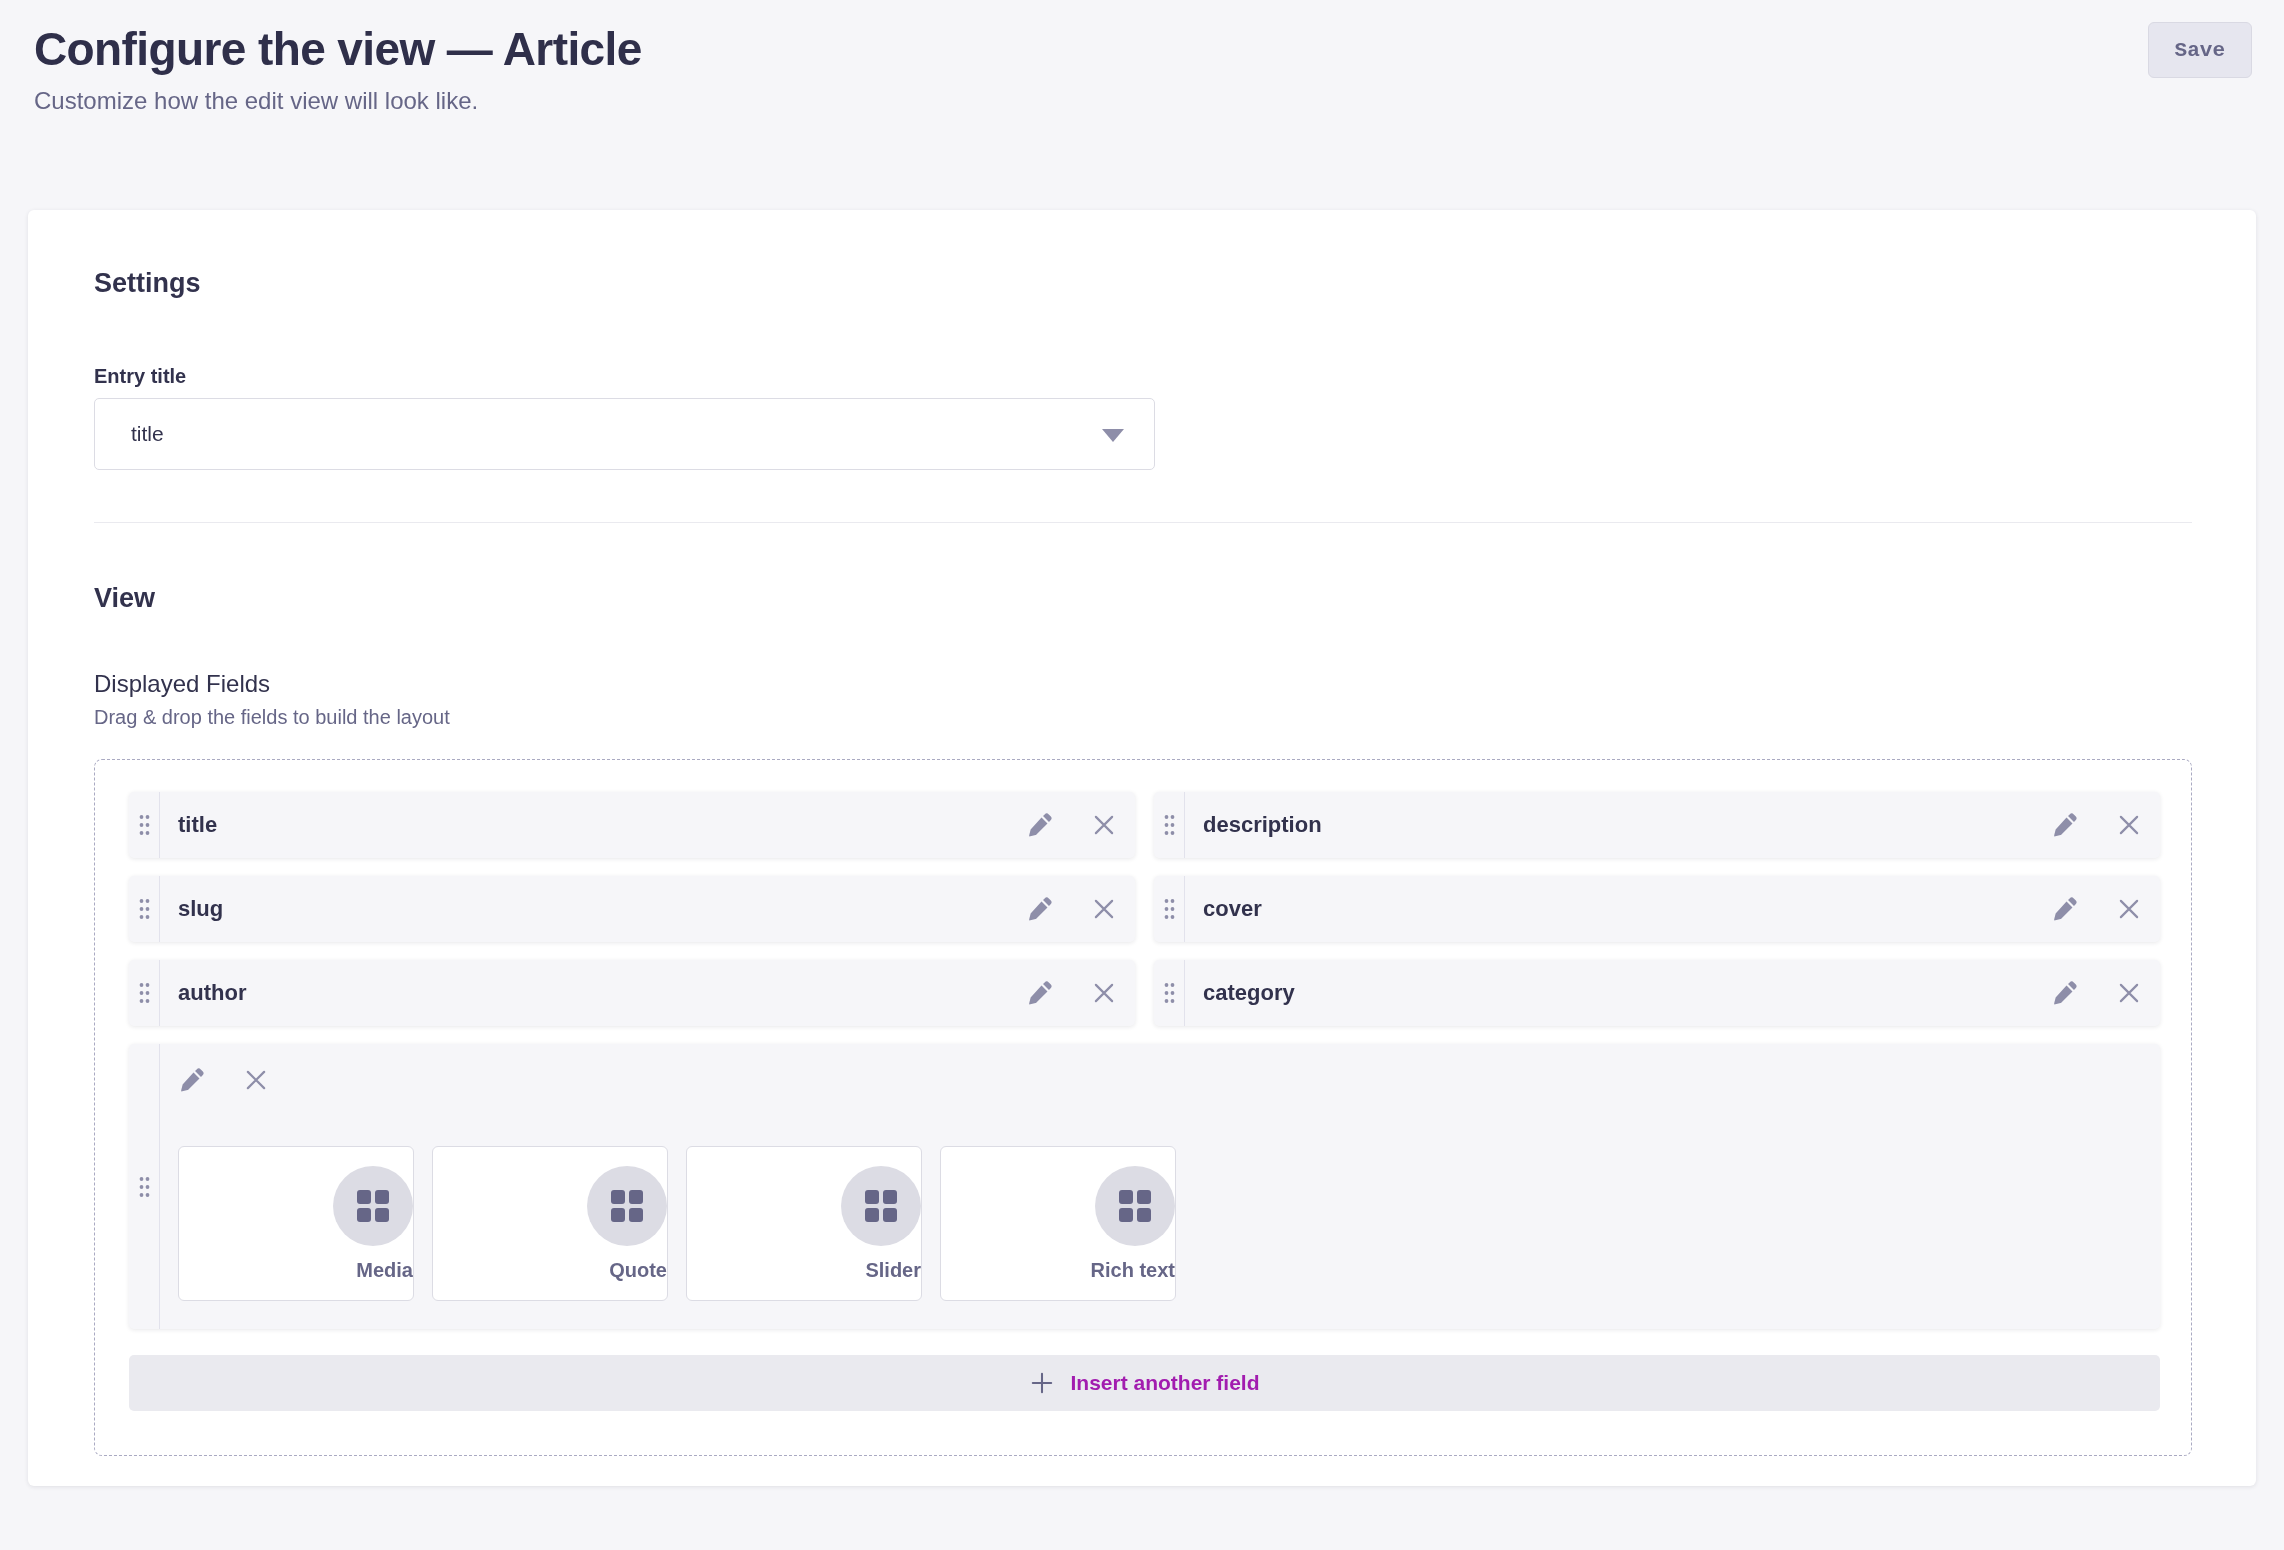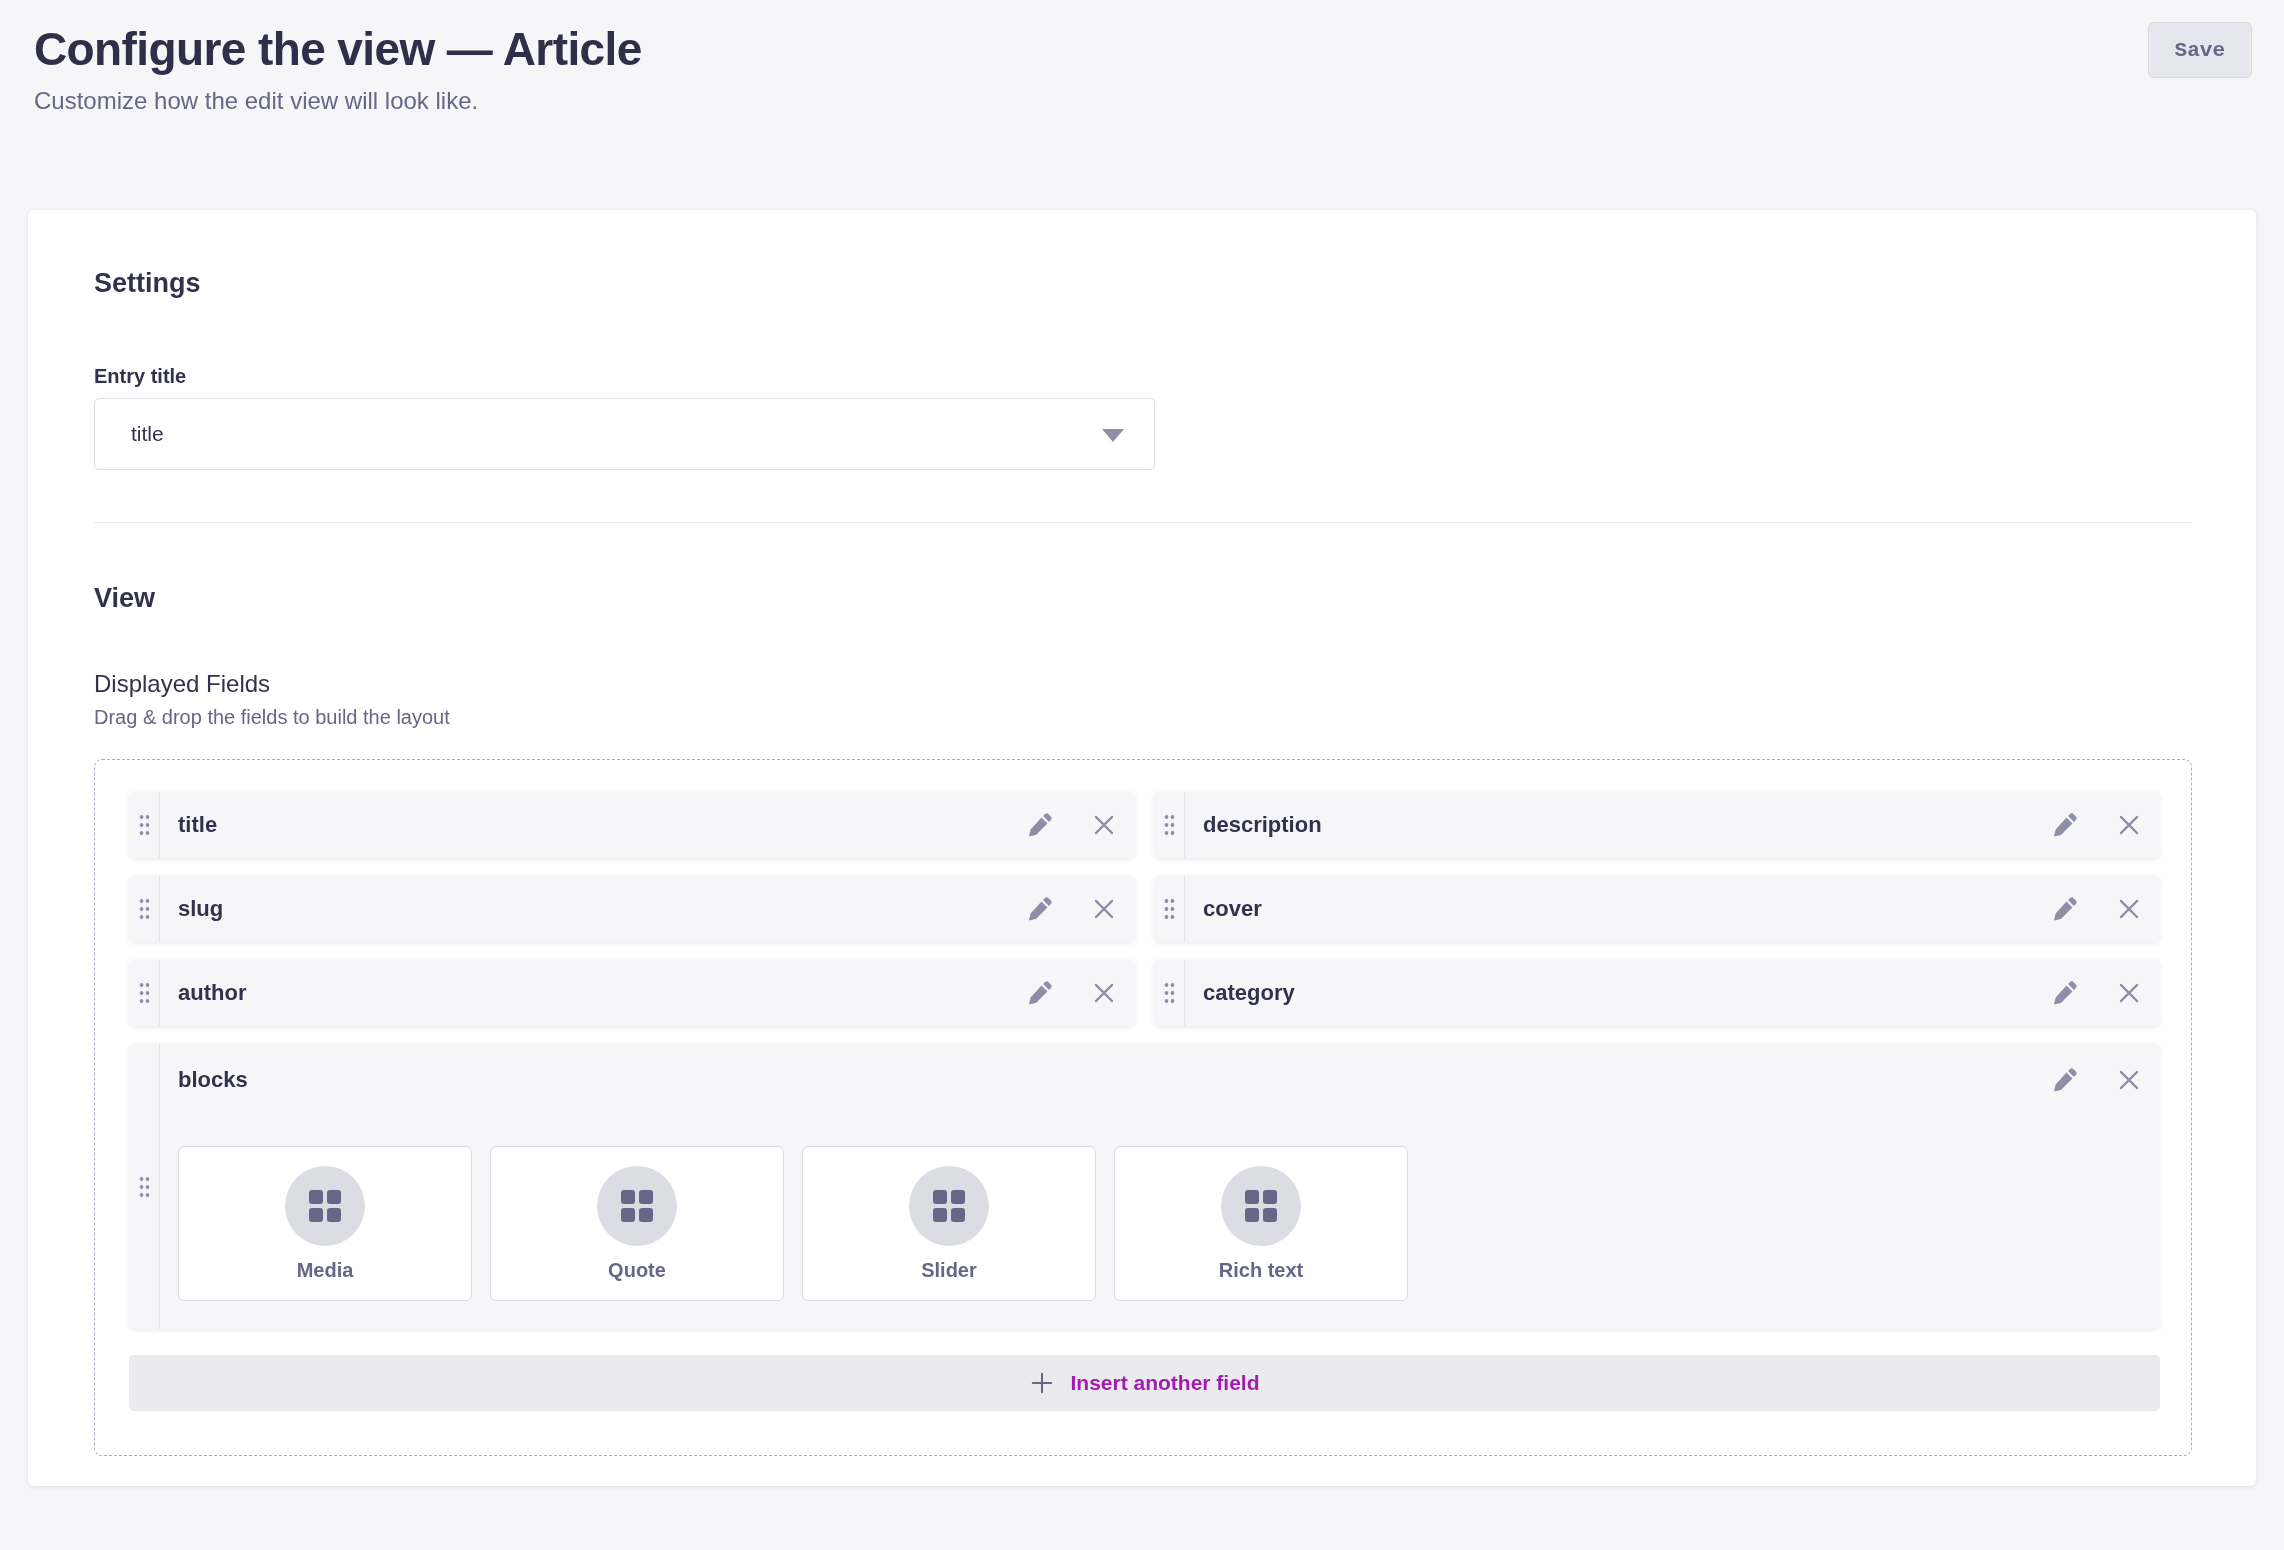--- a/index.html
+++ b/index.html
@@ -178,28 +178,28 @@
     align-items:center;
     justify-content:space-between;
   }
   .blocks-head .field-name { flex:1; padding-left:0; }
   .component-cards {
     display:flex;
     gap:18px;
     margin-top:52px;
   }
   .component-card {
-    width:294px;
+    width:236px;
     height:155px;
     background:#ffffff;
     border:1px solid #dcdce4;
     border-radius:6px;
     display:flex;
     flex-direction:column;
-    align-items:center;
+    align-items:flex-end;
     justify-content:center;
     cursor:pointer;
   }
   .component-circle {
     width:80px; height:80px;
     border-radius:50%;
     background:#dcdce4;
     display:flex;
     align-items:center;
     justify-content:center;
@@ -457,21 +457,20 @@
                   <circle cx="9.5" cy="3" r="1.9"></circle>
                   <circle cx="3.5" cy="11" r="1.9"></circle>
                   <circle cx="9.5" cy="11" r="1.9"></circle>
                   <circle cx="3.5" cy="19" r="1.9"></circle>
                   <circle cx="9.5" cy="19" r="1.9"></circle>
                 </g>
               </svg>
           </div>
           <div class="blocks-content">
             <div class="blocks-head">
-              <span class="field-name">blocks</span>
               <div class="row-actions">
                 <button class="icon-btn">
                   <svg width="26" height="26" viewBox="0 0 24 24">
                       <g fill="#8e8ea9">
                         <path d="M16.3 2.2a2.7 2.7 0 0 1 3.8 0l1.7 1.7a2.7 2.7 0 0 1 0 3.8l-1.5 1.5-5.5-5.5 1.5-1.5z"></path>
                         <path d="M13.4 5.1l5.5 5.5L8.5 20.9a1.2 1.2 0 0 1-.55.31l-4.9 1.23a.85.85 0 0 1-1.03-1.03l1.23-4.9a1.2 1.2 0 0 1 .31-.55L13.4 5.1z"></path>
                       </g>
                     </svg>
                 </button>
                 <button class="icon-btn">

